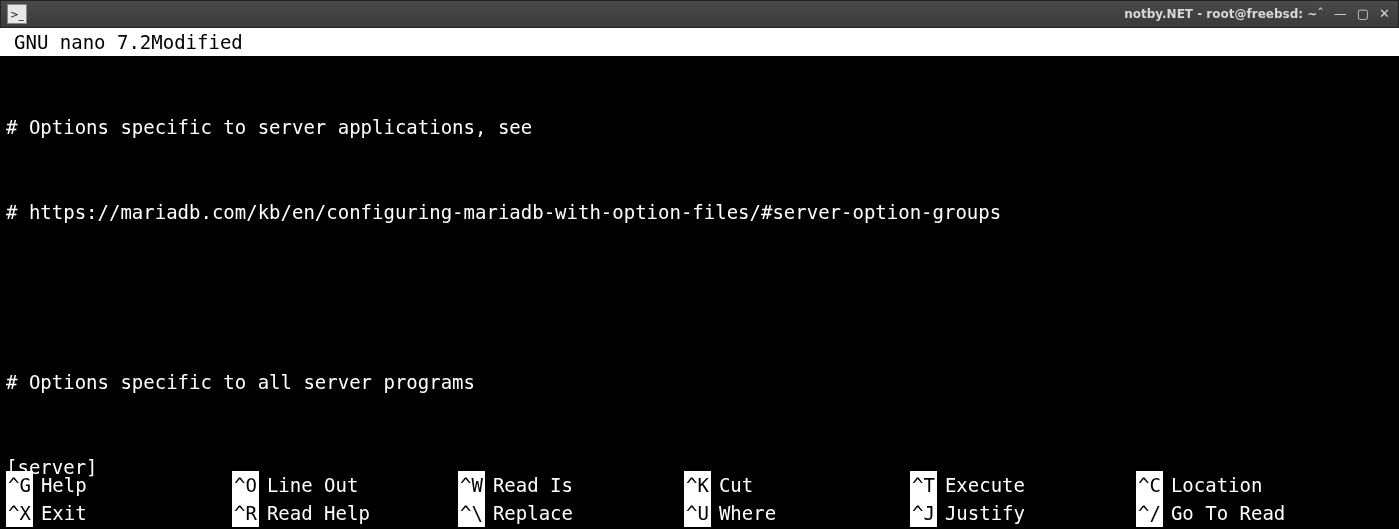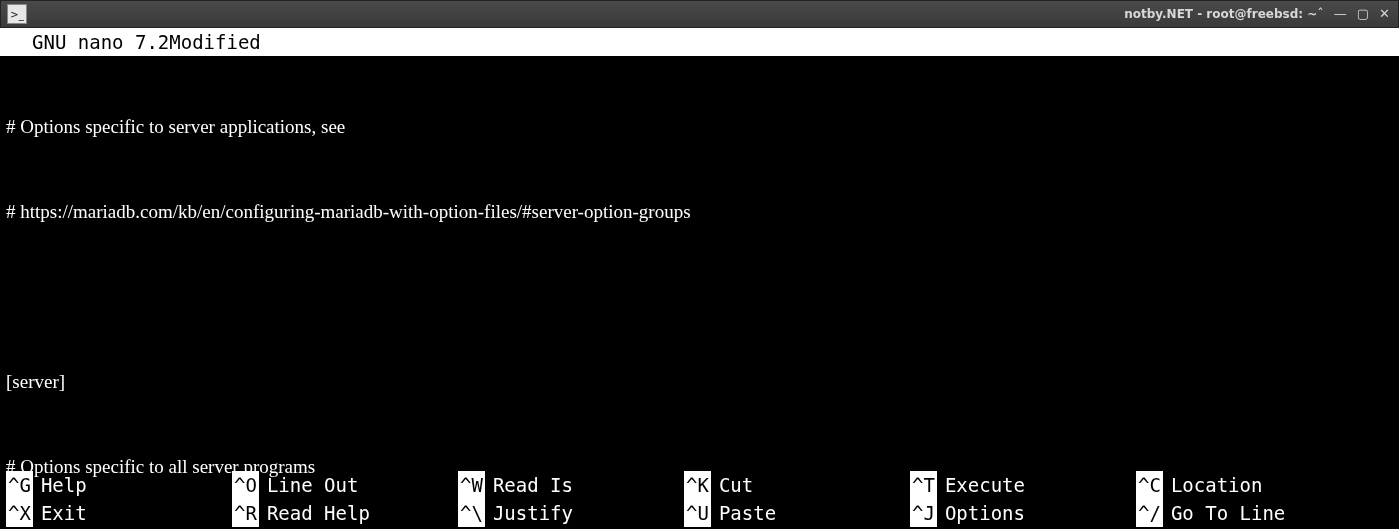--- a/index.html
+++ b/index.html
@@ -56,28 +56,28 @@
   }
   .nano-header {
     background: #fff;
     color: #000;
     display: flex;
     width: 100%;
     height: 28px;
     align-items: center;
     white-space: pre;
   }
-  .nano-header-left { padding-left: 32px; }
+  .nano-header-left { padding-left: 14px; }
   .nano-header-center { flex:1; text-align:center; }
   .nano-header-right { padding-right: 19px; }
   .editor {
     padding-left: 6px;
     white-space: pre;
   }
-  .line { height: 28px; font-family: Liberation Serif, serif; }
+  .line { height: 28px; }
   .nano-footer {
     position: absolute;
     bottom: 0;
     left: 0;
     width: 100%;
     padding-left: 6px;
     padding-bottom: 2px;
   }
   .footer-row {
     display: flex;
@@ -117,22 +117,22 @@
 
   <div class="nano-header">
     <span class="nano-header-left">GNU nano 7.2</span>
     <span class="nano-header-right">Modified</span>
   </div>
 
   <div class="editor">
     <div class="line"># Options specific to server applications, see</div>
     <div class="line"># https://mariadb.com/kb/en/configuring-mariadb-with-option-files/#server-option-groups</div>
     <div class="line"></div>
+    <div class="line"># Options specific to all server programs</div>
     <div class="line">[server]</div>
-    <div class="line"># Options specific to all server programs</div>
     
     
     
     
     
     
     
     
   </div>
 
@@ -141,20 +141,20 @@
       <div class="footer-col"><span class="key">^G</span><span>Help</span></div>
       <div class="footer-col"><span class="key">^O</span><span>Line Out</span></div>
       <div class="footer-col"><span class="key">^W</span><span>Read Is</span></div>
       <div class="footer-col"><span class="key">^K</span><span>Cut</span></div>
       <div class="footer-col"><span class="key">^T</span><span>Execute</span></div>
       <div class="footer-col"><span class="key">^C</span><span>Location</span></div>
     </div>
     <div class="footer-row">
       <div class="footer-col"><span class="key">^X</span><span>Exit</span></div>
       <div class="footer-col"><span class="key">^R</span><span>Read Help</span></div>
-      <div class="footer-col"><span class="key">^\</span><span>Justify</span></div>
-      <div class="footer-col"><span class="key">^U</span><span>Paste</span></div>
-      <div class="footer-col"><span class="key">^J</span><span>Options</span></div>
-      <div class="footer-col"><span class="key">^/</span><span>Go To Line</span></div>
+      <div class="footer-col"><span class="key">^\</span><span>Replace</span></div>
+      <div class="footer-col"><span class="key">^U</span><span>Where</span></div>
+      <div class="footer-col"><span class="key">^J</span><span>Justify</span></div>
+      <div class="footer-col"><span class="key">^/</span><span>Go To Read</span></div>
     </div>
   </div>
 
 </div>
 
 </body></html>

